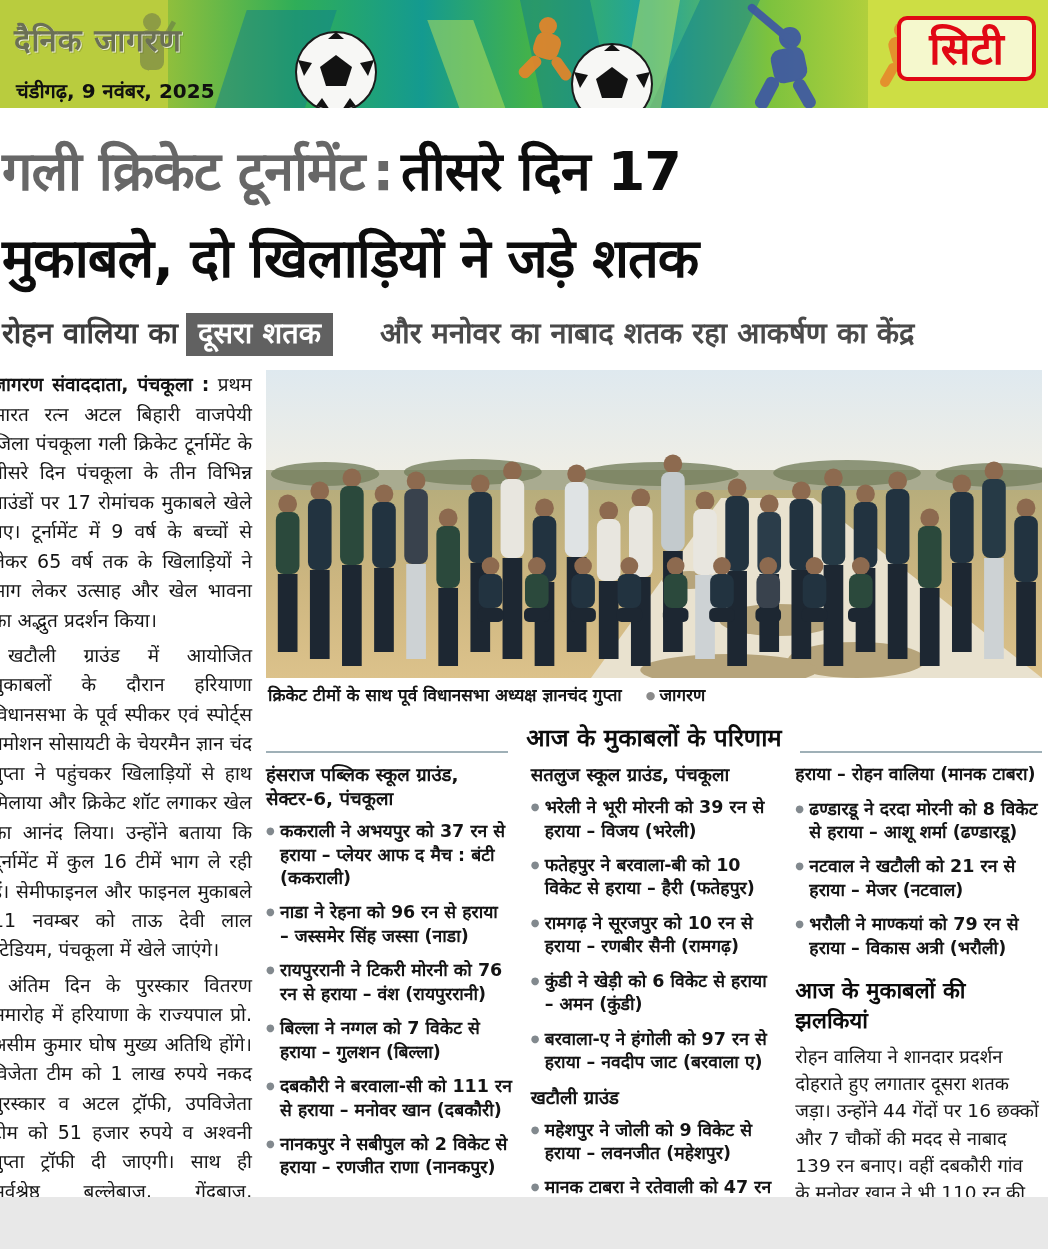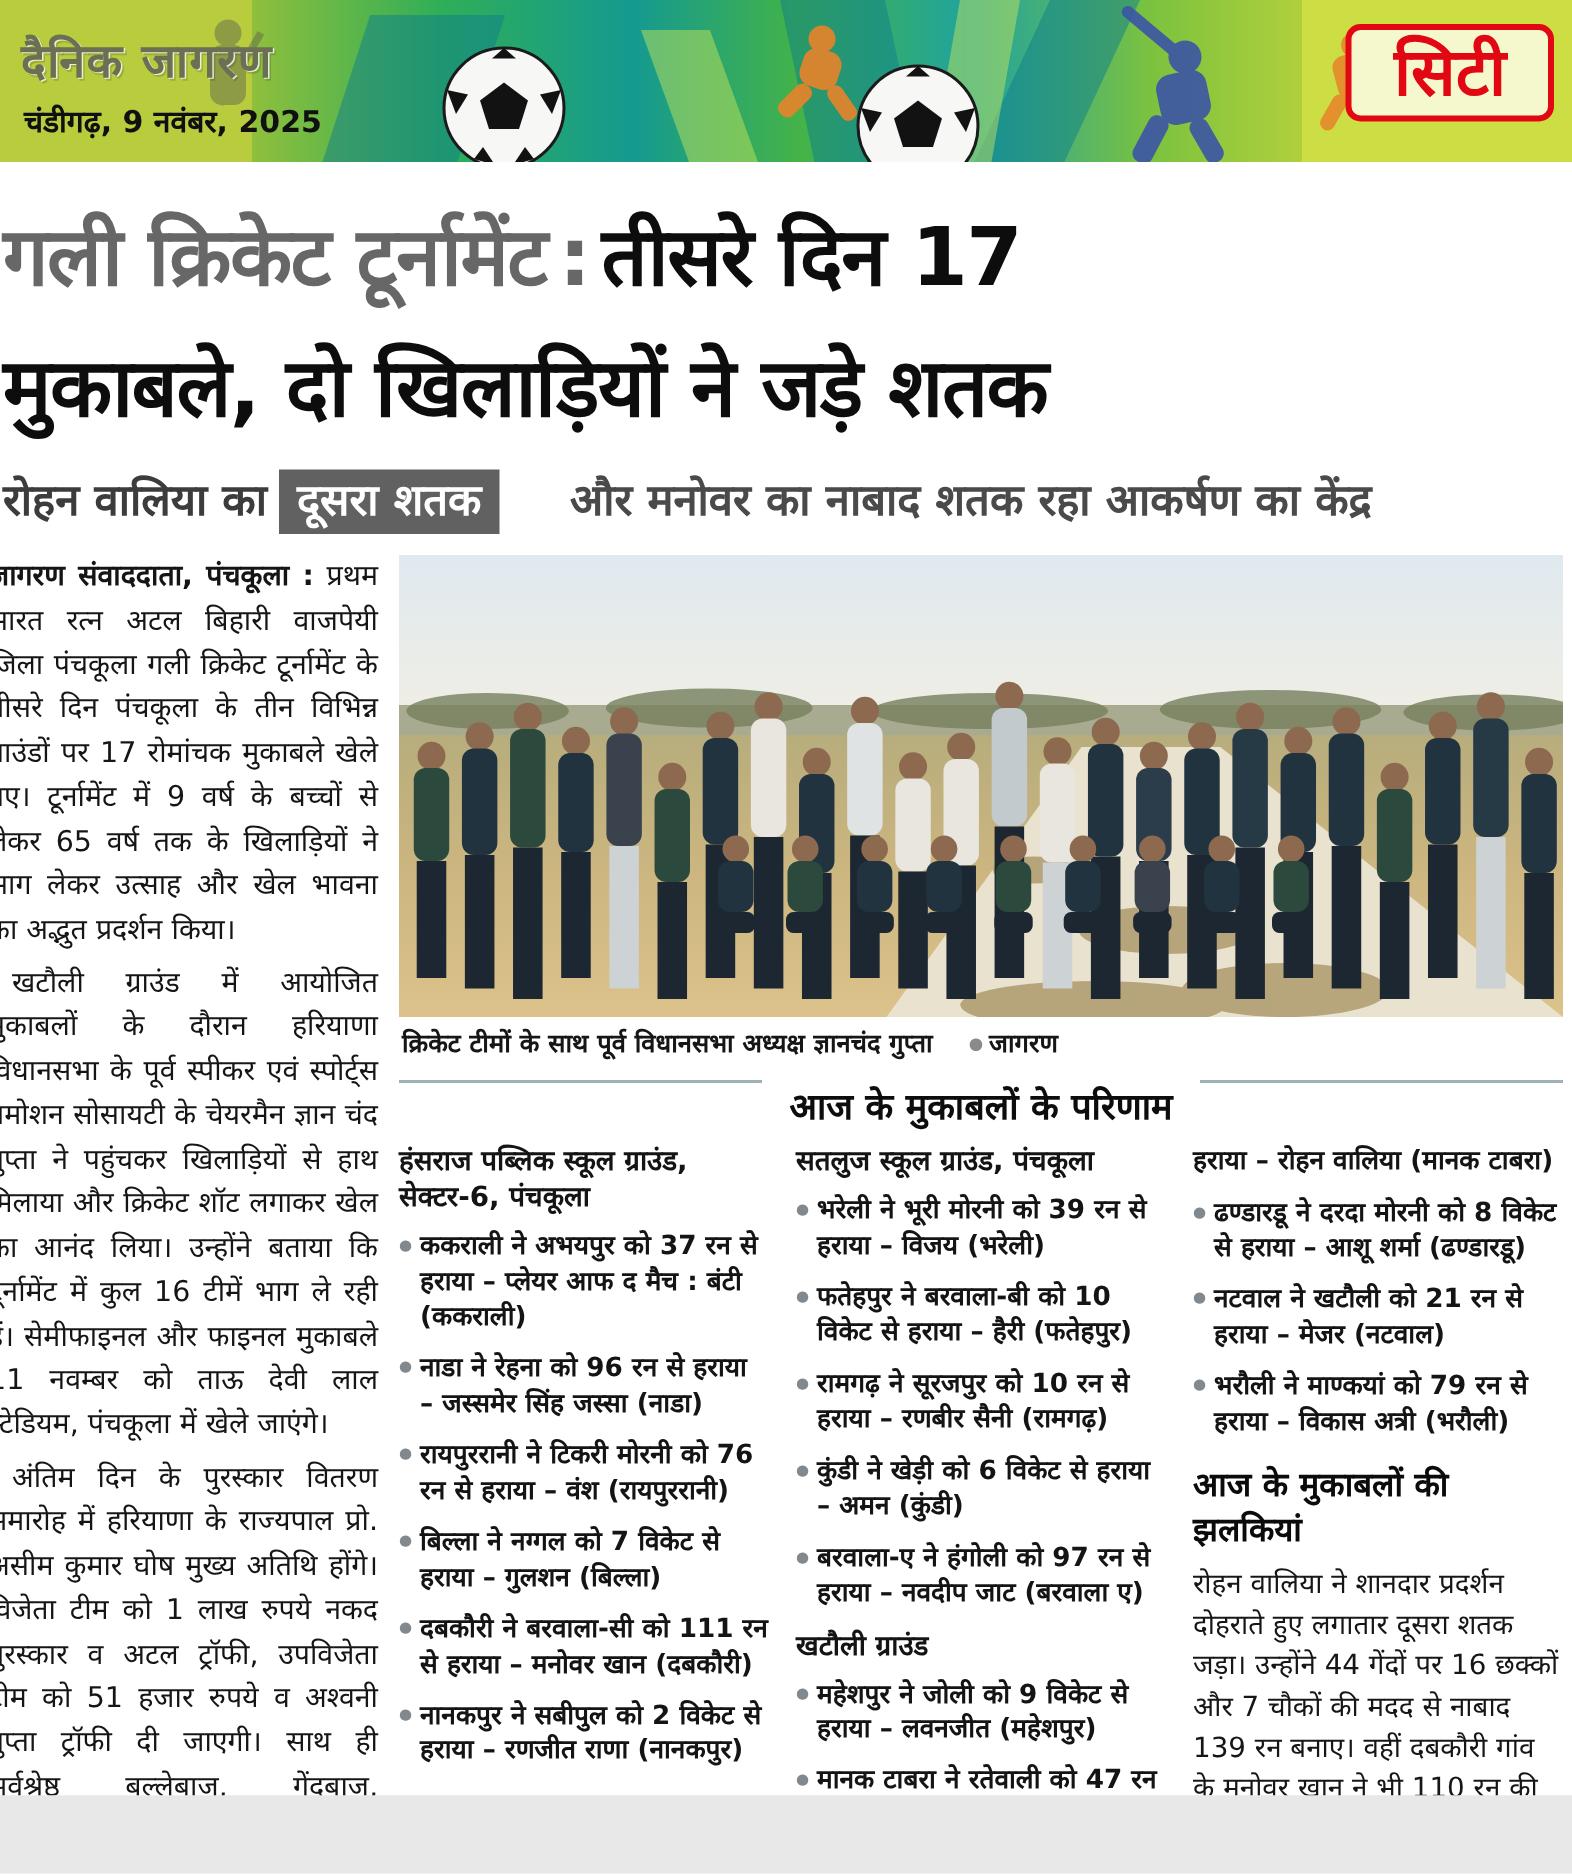--- a/index.html
+++ b/index.html
@@ -4,21 +4,21 @@
 <style>
   * { margin:0; padding:0; box-sizing:border-box; }
   body { background:#e8e8e8; font-family:"DejaVu Sans","Liberation Sans",sans-serif; }
   .page { width:1048px; height:1197px; background:#ffffff; position:relative; overflow:hidden; margin:0 auto; color:#111; }
 
   
   .banner { position:relative; width:1048px; height:108px; overflow:hidden; }
   .banner svg { position:absolute; inset:0; display:block; }
   .logo { position:absolute; left:14px; top:18px; font-size:31px; font-weight:800; color:#6b7055;
           text-shadow:1px 1px 0 rgba(255,255,255,.8), 2px 2px 0 rgba(0,0,0,.15); letter-spacing:1px; }
-  .dateline { position:absolute; left:16px; top:67px; font-size:20px; font-weight:700; color:#101010; }
+  .dateline { position:absolute; left:16px; top:77px; font-size:20px; font-weight:700; color:#101010; }
   .city-badge { position:absolute; right:12px; top:16px; border:4px solid #e10814; border-radius:10px;
           background:#f5f8cd; color:#e10814; font-size:44px; font-weight:800; line-height:1.3;
           padding:0 28px; }
 
   
   .headline { padding:20px 6px 0 2px; font-size:54px; line-height:1.62; font-weight:800;
               color:#0d0d0d; letter-spacing:-1px; }
   .headline .muted { color:#676767; }
   .headline .colon { color:#676767; font-weight:700; padding:0 8px; }
 
@@ -35,21 +35,21 @@
   .article .byline { font-weight:800; }
 
   
   .photo { width:100%; height:308px; position:relative; background:#ddd; overflow:hidden; }
   .photo svg { display:block; width:100%; height:100%; }
   .caption { font-size:17px; font-weight:700; color:#161616; padding:5px 2px 0; }
   .caption .credit { font-weight:800;padding-left:20px; }
   .caption .credit::before { content:"●"; color:#8a8a8a; font-size:11px; padding:0 4px; vertical-align:2px; }
 
   
-  .results-title-row { display:flex; align-items:flex-start; margin:14px 0 10px; }
+  .results-title-row { display:flex; align-items:flex-end; margin:14px 0 10px; }
   .results-title-row .rule { flex:1; border-top:2px solid #9fb0b7; }
   .results-title { font-size:24px; font-weight:800; color:#0d0d0d; padding:0 18px; white-space:nowrap; }
 
   .res-cols { display:flex; gap:18px; border-bottom:2px solid #b3c3ca; padding-bottom:16px; }
   .res-col { flex:1; min-width:0; font-size:17.5px; line-height:1.34; color:#141414; }
   .res-header { font-weight:800; font-size:18.5px; line-height:1.3; margin-bottom:9px; }
   .res-item { margin-bottom:11px; font-weight:600; position:relative; padding-left:14px; }
   .res-item::before { content:"●"; position:absolute; left:0; top:4px; font-size:10px; color:#82898e; }
   .res-cont { margin-bottom:11px; font-weight:600; }
 

